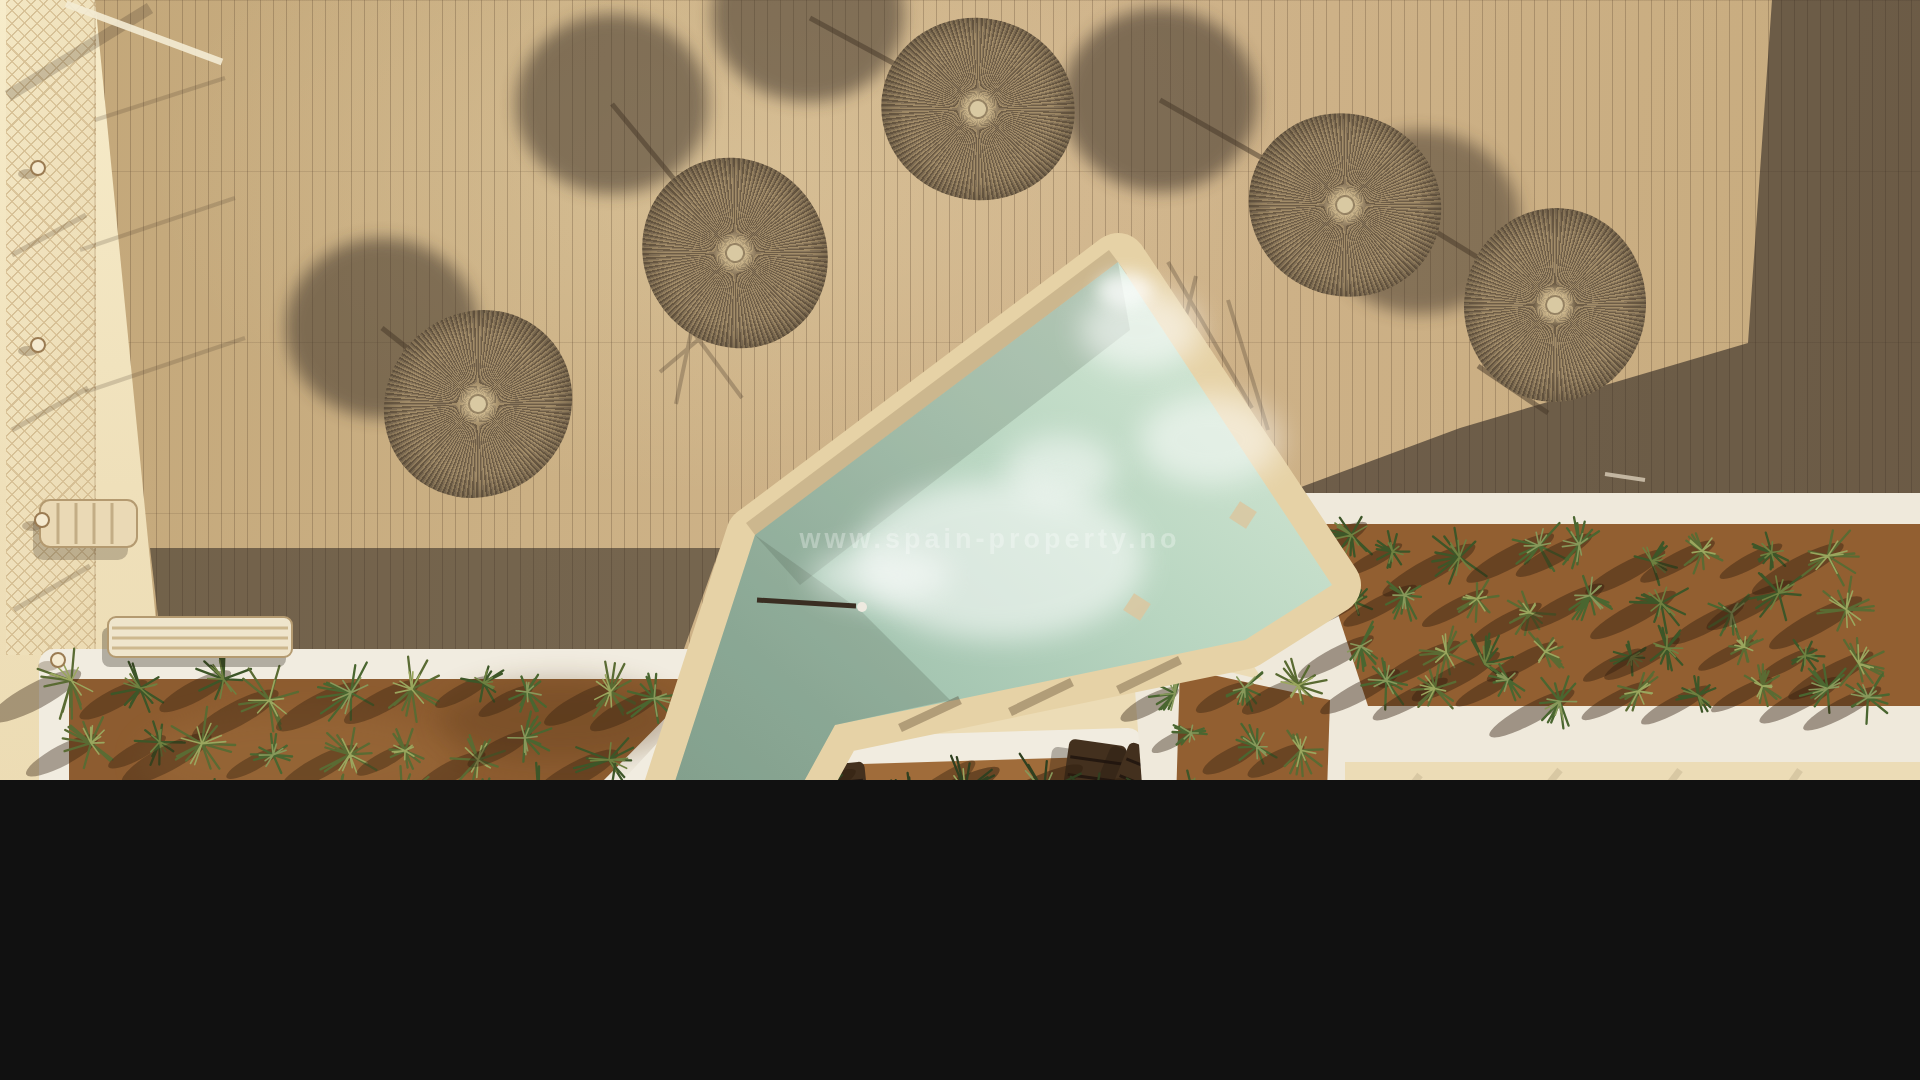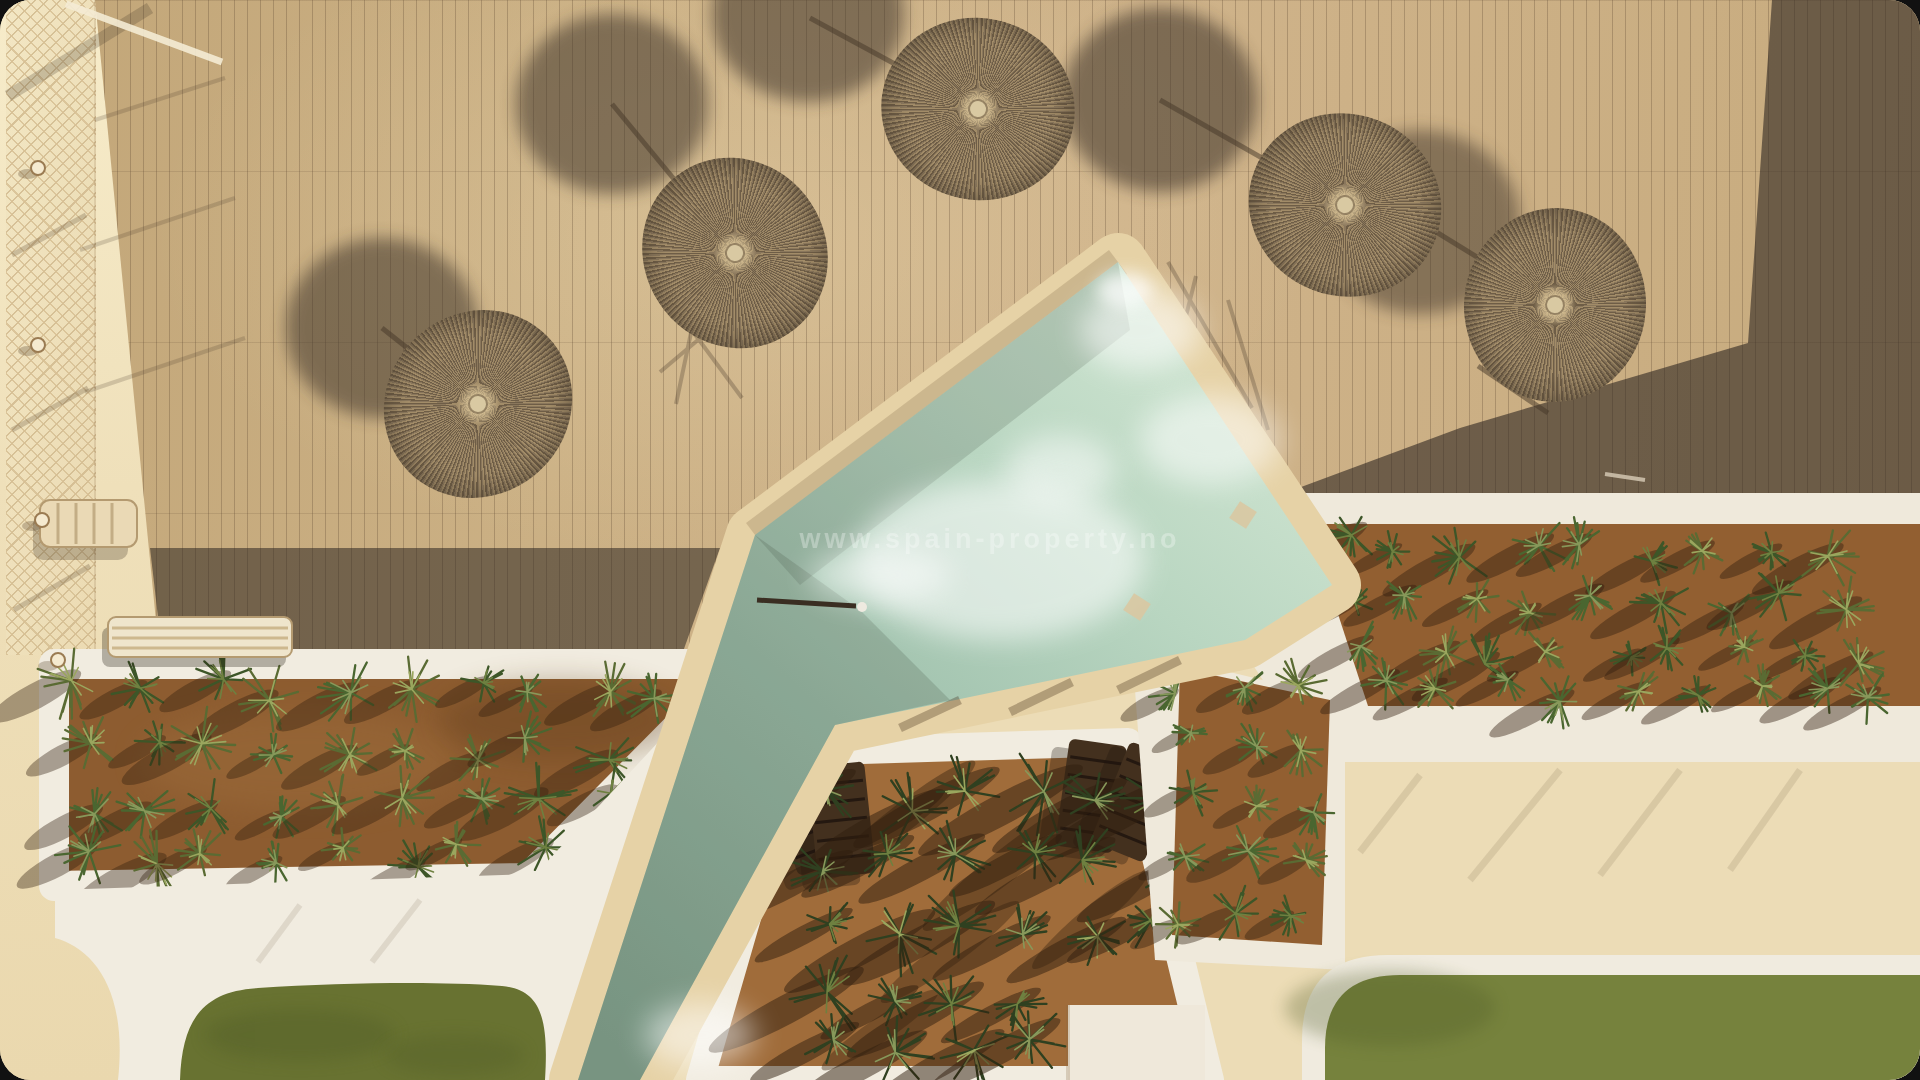--- a/index.html
+++ b/index.html
@@ -1,17 +1,17 @@
 <!DOCTYPE html>
 <html style="--deck: #c9ad81; --deck_shadow: #2e2721; --pale_paving: #ecdcb6; --bright_paving: #f7ecca; --white_wall: #f1ece0; --pool_coping: #e6d2a6; --water_light: #d3e7d4; --water_mid: #a9c9b4; --water_dark: #86a793; --soil_left: #8d5c30; --soil_center: #a06c3a; --soil_right: #925f31; --lawn_left: #687231; --lawn_right: #76823d; --straw: #8f7c60; --umbrella_shadow: #3f342a;"><head>
 <meta charset="utf-8">
 <style>
   html,body{margin:0;padding:0;background:#111;}
-  .scene{position:relative;width:1920px;height:1080px;overflow:hidden;
-         background:var(--pale_paving,#ecdcb6);font-family:"Liberation Sans",sans-serif;border-radius:31px;}
+  .scene{position:relative;width:1920px;height:780px;overflow:hidden;
+         background:var(--pale_paving,#ecdcb6);font-family:"Liberation Sans",sans-serif;}
   .left-strip{position:absolute;left:0;top:0;width:180px;height:1080px;
     background:linear-gradient(180deg,var(--bright_paving,#f7ecca) 0%,#efe0ba 45%,#ead8ae 100%);}
   .net-fence{position:absolute;left:6px;top:0;width:88px;height:655px;opacity:.95;
     background:
       repeating-linear-gradient(45deg, rgba(214,190,146,.85) 0 1.5px, transparent 1.5px 9px),
       repeating-linear-gradient(-45deg, rgba(206,182,138,.8) 0 1.5px, transparent 1.5px 9px),
       linear-gradient(90deg, rgba(240,226,190,.6), rgba(233,216,176,.6));
     border-right:2px solid rgba(150,120,80,.25);}
   .deck{position:absolute;inset:0;
     clip-path:polygon(95px 0,1920px 0,1920px 662px,160px 662px);

